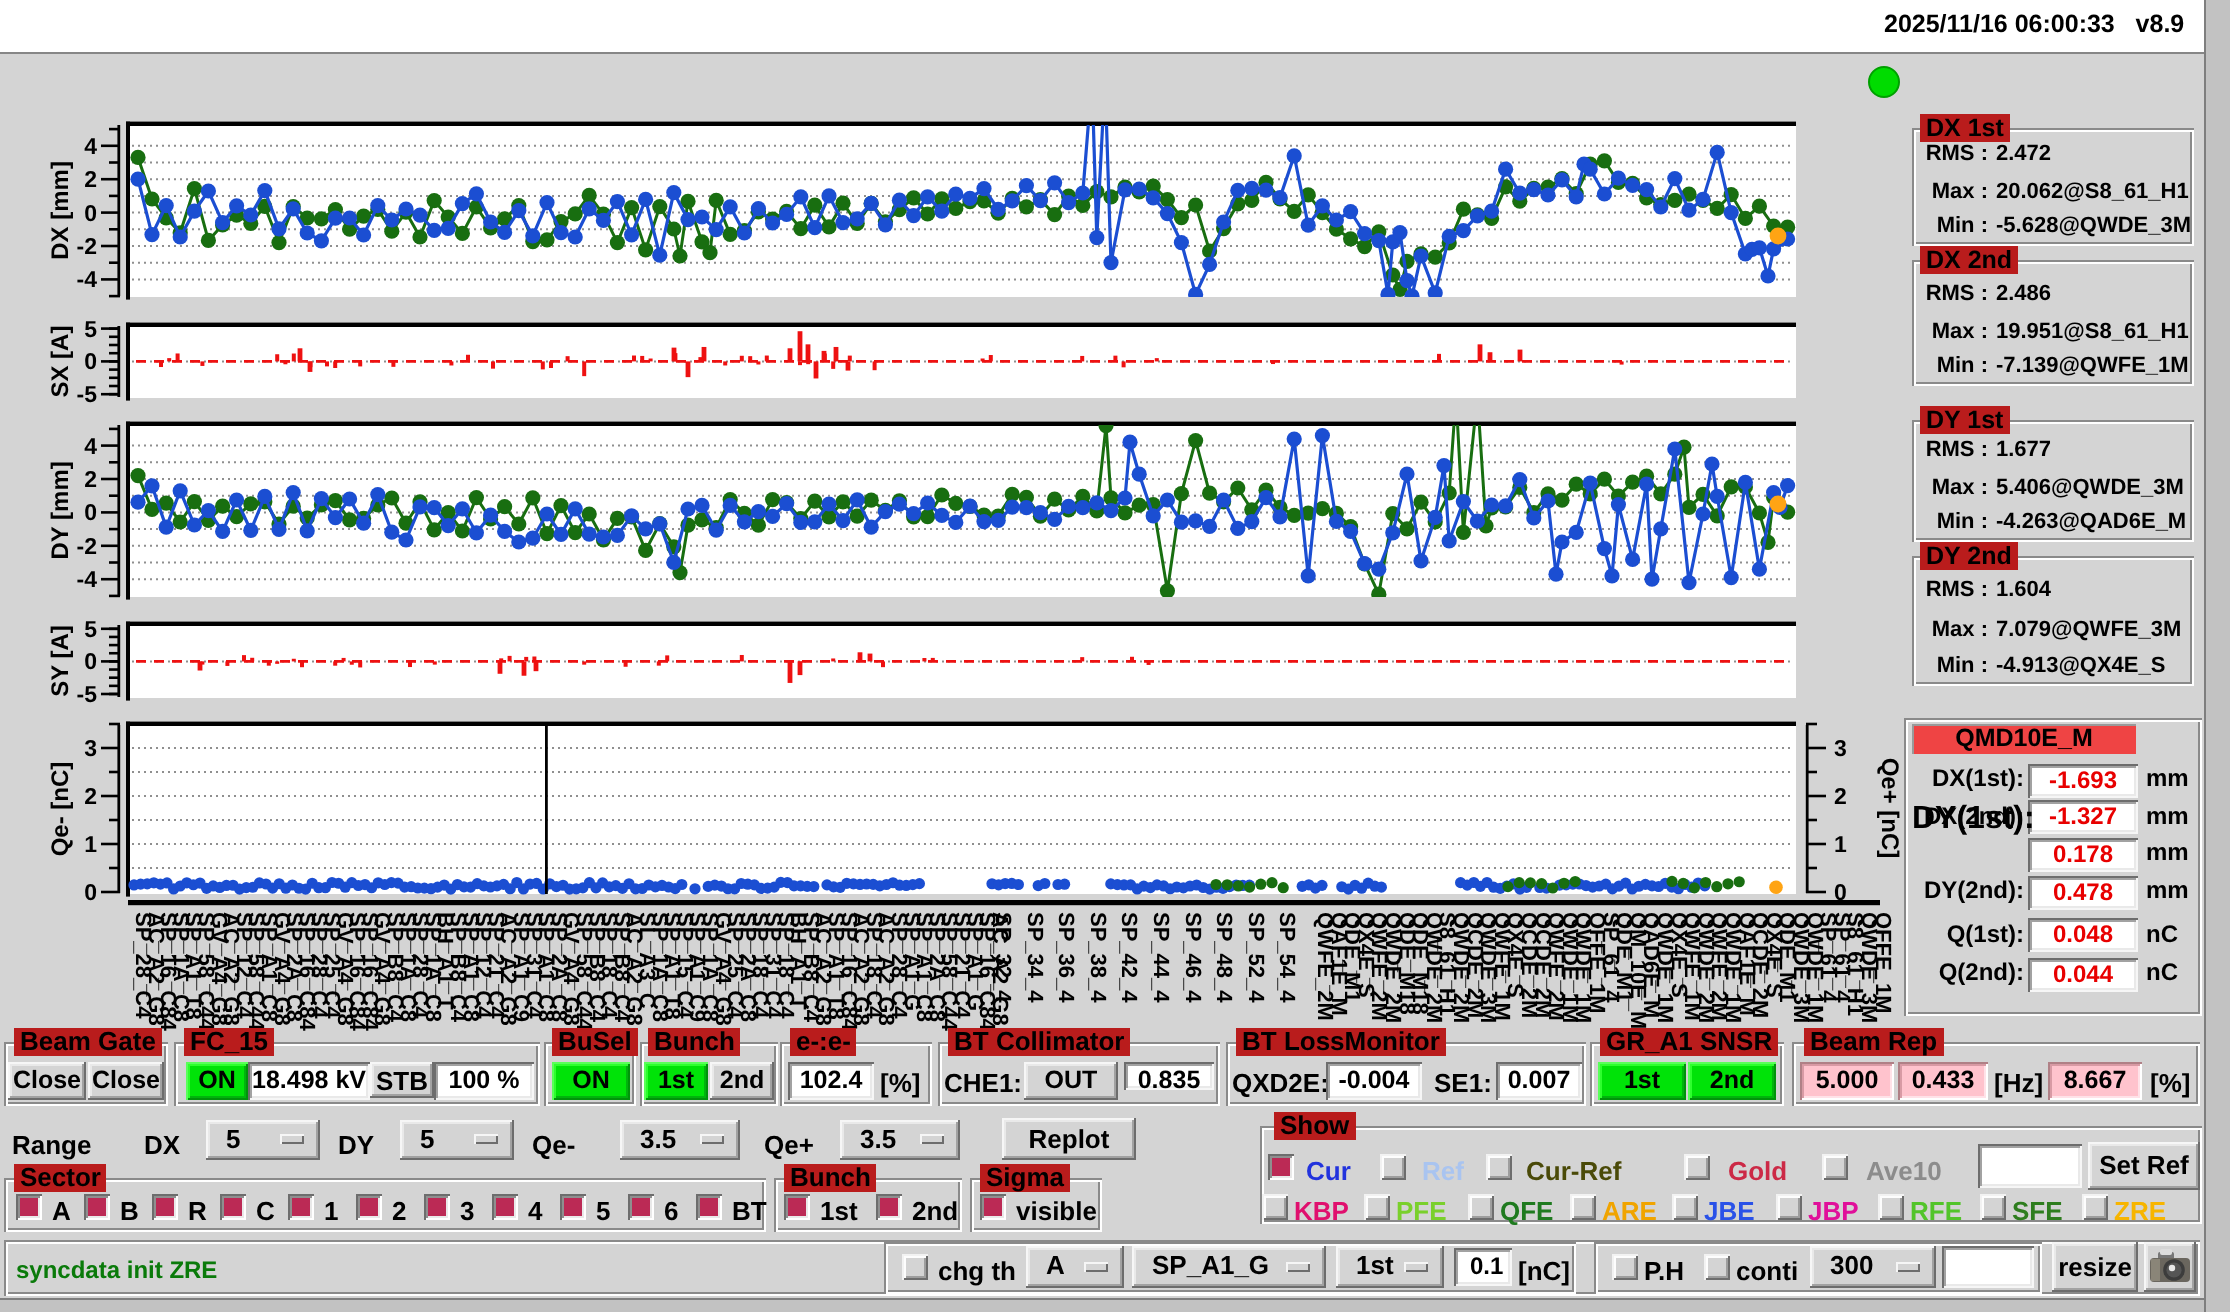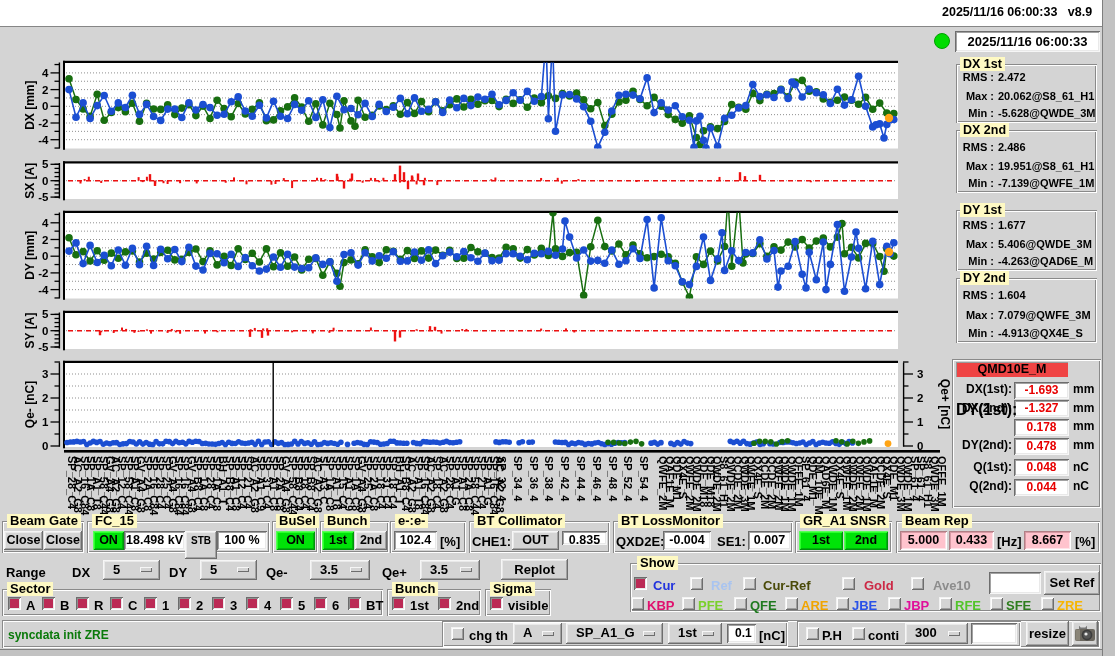--- a/index.html
+++ b/index.html
@@ -1,39 +1,38 @@
 <!DOCTYPE html>
 <html><head><meta charset="utf-8"><style>
 *{margin:0;padding:0;box-sizing:border-box}
 body{width:1115px;height:656px;overflow:hidden;font-family:"Liberation Sans",sans-serif}
 #root{position:relative;width:1115px;height:656px;background:#bebebe;font-weight:bold;color:#000}
 .abs{position:absolute}
 #topwhite{left:0;top:0;width:1103px;height:26px;background:#fff}
 #mainbg{left:0;top:26px;width:1103px;height:624px;background:#d4d4d4;border-top:1px solid #868686}
 .frm{box-shadow:inset 1px 1px 0 #8a8a8a,inset -1px -1px 0 #ffffff,inset 2px 2px 0 #ffffff,inset -2px -2px 0 #8a8a8a}
-.flab{background:#fef9c3;padding:0 3px;font-size:13px;line-height:14px;white-space:nowrap}
+.flab{background:#b91c1c;padding:0 3px;font-size:13px;line-height:14px;white-space:nowrap}
 .btn{background:#d4d4d4;box-shadow:inset -1px -1px 0 #6d6d6d,inset 1px 1px 0 #f6f6f6,inset -2px -2px 0 #a2a2a2,inset 2px 2px 0 #e9e9e9;text-align:center}
 .ent{background:#fff;box-shadow:inset 1px 1px 0 #6d6d6d,inset -1px -1px 0 #f6f6f6,inset 2px 2px 0 #a2a2a2,inset -2px -2px 0 #e9e9e9;text-align:center}
 .pink{background:#ffc3cd;box-shadow:inset 1px 1px 0 #b08086,inset -1px -1px 0 #fff,inset 2px 2px 0 #d89aa4,inset -2px -2px 0 #ffe2e8;text-align:center}
 .gbtn{background:#00e308;box-shadow:inset 1px 1px 0 #59ff59,inset -1px -1px 0 #00940a,inset 2px 2px 0 #2dff2d,inset -2px -2px 0 #00b30c;text-align:center}
 .cb{width:13px;height:13px;background:#d4d4d4;box-shadow:inset 1px 1px 0 #f2f2f2,inset -1px -1px 0 #6d6d6d,inset 2px 2px 0 #fdfdfd,inset -2px -2px 0 #9e9e9e}
 .cbc{width:13px;height:13px;background:#bb2a55;box-shadow:inset 1px 1px 0 #6d6d6d,inset -1px -1px 0 #fff,inset 2px 2px 0 #8f8f8f,inset -2px -2px 0 #e9e9e9}
 .dd{background:#d4d4d4;box-shadow:inset -1px -1px 0 #6d6d6d,inset 1px 1px 0 #f6f6f6,inset -2px -2px 0 #a2a2a2,inset 2px 2px 0 #e9e9e9}
 .ddbar{position:absolute;right:8px;top:50%;margin-top:-3px;width:12px;height:5px;background:#d4d4d4;box-shadow:inset 1px 1px 0 #f6f6f6,inset -1px -1px 0 #6d6d6d}
 .t13{font-size:13px;line-height:19px;white-space:nowrap}
 .t12{font-size:12px;line-height:16px;white-space:nowrap}
 </style></head><body>
 <div id="root">
     <div class="abs" id="mainbg"></div>
     <div class="abs" id="topwhite"></div>
     <div class="abs" style="left:1102px;top:0;width:13px;height:656px;background:#c2c2c2;border-left:1px solid #7e7e7e"></div>
     <div class="abs" style="left:0;top:649px;width:1102px;height:7px;background:#c2c2c2;border-top:1px solid #7e7e7e"></div>
     <div class="abs" style="left:942px;top:5px;font-size:12.5px">2025/11/16 06:00:33&nbsp;&nbsp; v8.9</div>
     <div class="abs" style="left:934px;top:33px;width:16px;height:16px;border-radius:50%;background:#00dc00;border:1px solid #00a000"></div>
-    <div class="abs ent t13" style="left:955px;top:31px;width:145px;height:21px;line-height:21px;font-size:13px">2025/11/16 06:00:33</div>
     <svg width="950" height="520" viewBox="0 0 950 520" style="position:absolute;left:0;top:0" font-family="Liberation Sans,sans-serif">
       <rect x="65.0" y="62.0" width="833.0" height="86.5" fill="#ffffff"></rect>
       <line x1="66" y1="139.70" x2="897.0" y2="139.70" stroke="#8f8f8f" stroke-width="1" stroke-dasharray="1 2"></line>
       <line x1="66" y1="131.35" x2="897.0" y2="131.35" stroke="#8f8f8f" stroke-width="1" stroke-dasharray="1 2"></line>
       <line x1="66" y1="123.00" x2="897.0" y2="123.00" stroke="#8f8f8f" stroke-width="1" stroke-dasharray="1 2"></line>
       <line x1="66" y1="114.65" x2="897.0" y2="114.65" stroke="#8f8f8f" stroke-width="1" stroke-dasharray="1 2"></line>
       <line x1="66" y1="106.30" x2="897.0" y2="106.30" stroke="#8f8f8f" stroke-width="1" stroke-dasharray="1 2"></line>
       <line x1="66" y1="97.95" x2="897.0" y2="97.95" stroke="#8f8f8f" stroke-width="1" stroke-dasharray="1 2"></line>
       <line x1="66" y1="89.60" x2="897.0" y2="89.60" stroke="#8f8f8f" stroke-width="1" stroke-dasharray="1 2"></line>
       <line x1="66" y1="81.25" x2="897.0" y2="81.25" stroke="#8f8f8f" stroke-width="1" stroke-dasharray="1 2"></line>
@@ -1200,21 +1199,21 @@
     <div class="abs ent" style="left:1014px;top:478.5px;width:55px;height:17px;line-height:17px;font-size:12px;color:#e80000">0.044</div>
     <div class="abs" style="left:1073px;top:479.0px;font-size:12px">nC</div>
     <div class="abs frm" style="left:2px;top:521px;width:82px;height:32px"></div>
     <div class="abs flab" style="left:7px;top:514px">Beam Gate</div>
     <div class="abs btn" style="left:4px;top:531px;width:39px;height:19px;line-height:19px;font-size:12.5px">Close</div>
     <div class="abs btn" style="left:44px;top:531px;width:38px;height:19px;line-height:19px;font-size:12.5px">Close</div>
     <div class="abs frm" style="left:87px;top:521px;width:183px;height:32px"></div>
     <div class="abs flab" style="left:92px;top:514px">FC_15</div>
     <div class="abs gbtn" style="left:93px;top:531px;width:31px;height:19px;line-height:19px;font-size:12.5px">ON</div>
     <div class="abs ent" style="left:124px;top:531px;width:61px;height:19px;line-height:19px;font-size:12.5px">18.498 kV</div>
-    <div class="abs btn" style="left:185px;top:531px;width:32px;height:28px;line-height:19px;font-size:10px">STB</div>
+    <div class="abs btn" style="left:185px;top:531px;width:32px;height:18px;line-height:19px;font-size:13px">STB</div>
     <div class="abs ent" style="left:217px;top:531px;width:50px;height:19px;line-height:19px;font-size:12.5px">100 %</div>
     <div class="abs frm" style="left:272px;top:521px;width:46px;height:32px"></div>
     <div class="abs flab" style="left:276px;top:514px">BuSel</div>
     <div class="abs gbtn" style="left:276px;top:531px;width:39px;height:19px;line-height:19px;font-size:12.5px">ON</div>
     <div class="abs frm" style="left:320px;top:521px;width:69px;height:32px"></div>
     <div class="abs flab" style="left:324px;top:514px">Bunch</div>
     <div class="abs gbtn" style="left:322px;top:531px;width:32px;height:19px;line-height:19px;font-size:12.5px">1st</div>
     <div class="abs btn" style="left:355px;top:531px;width:32px;height:19px;line-height:19px;font-size:12.5px">2nd</div>
     <div class="abs frm" style="left:390px;top:521px;width:76px;height:32px"></div>
     <div class="abs flab" style="left:395px;top:514px">e-:e-</div>

